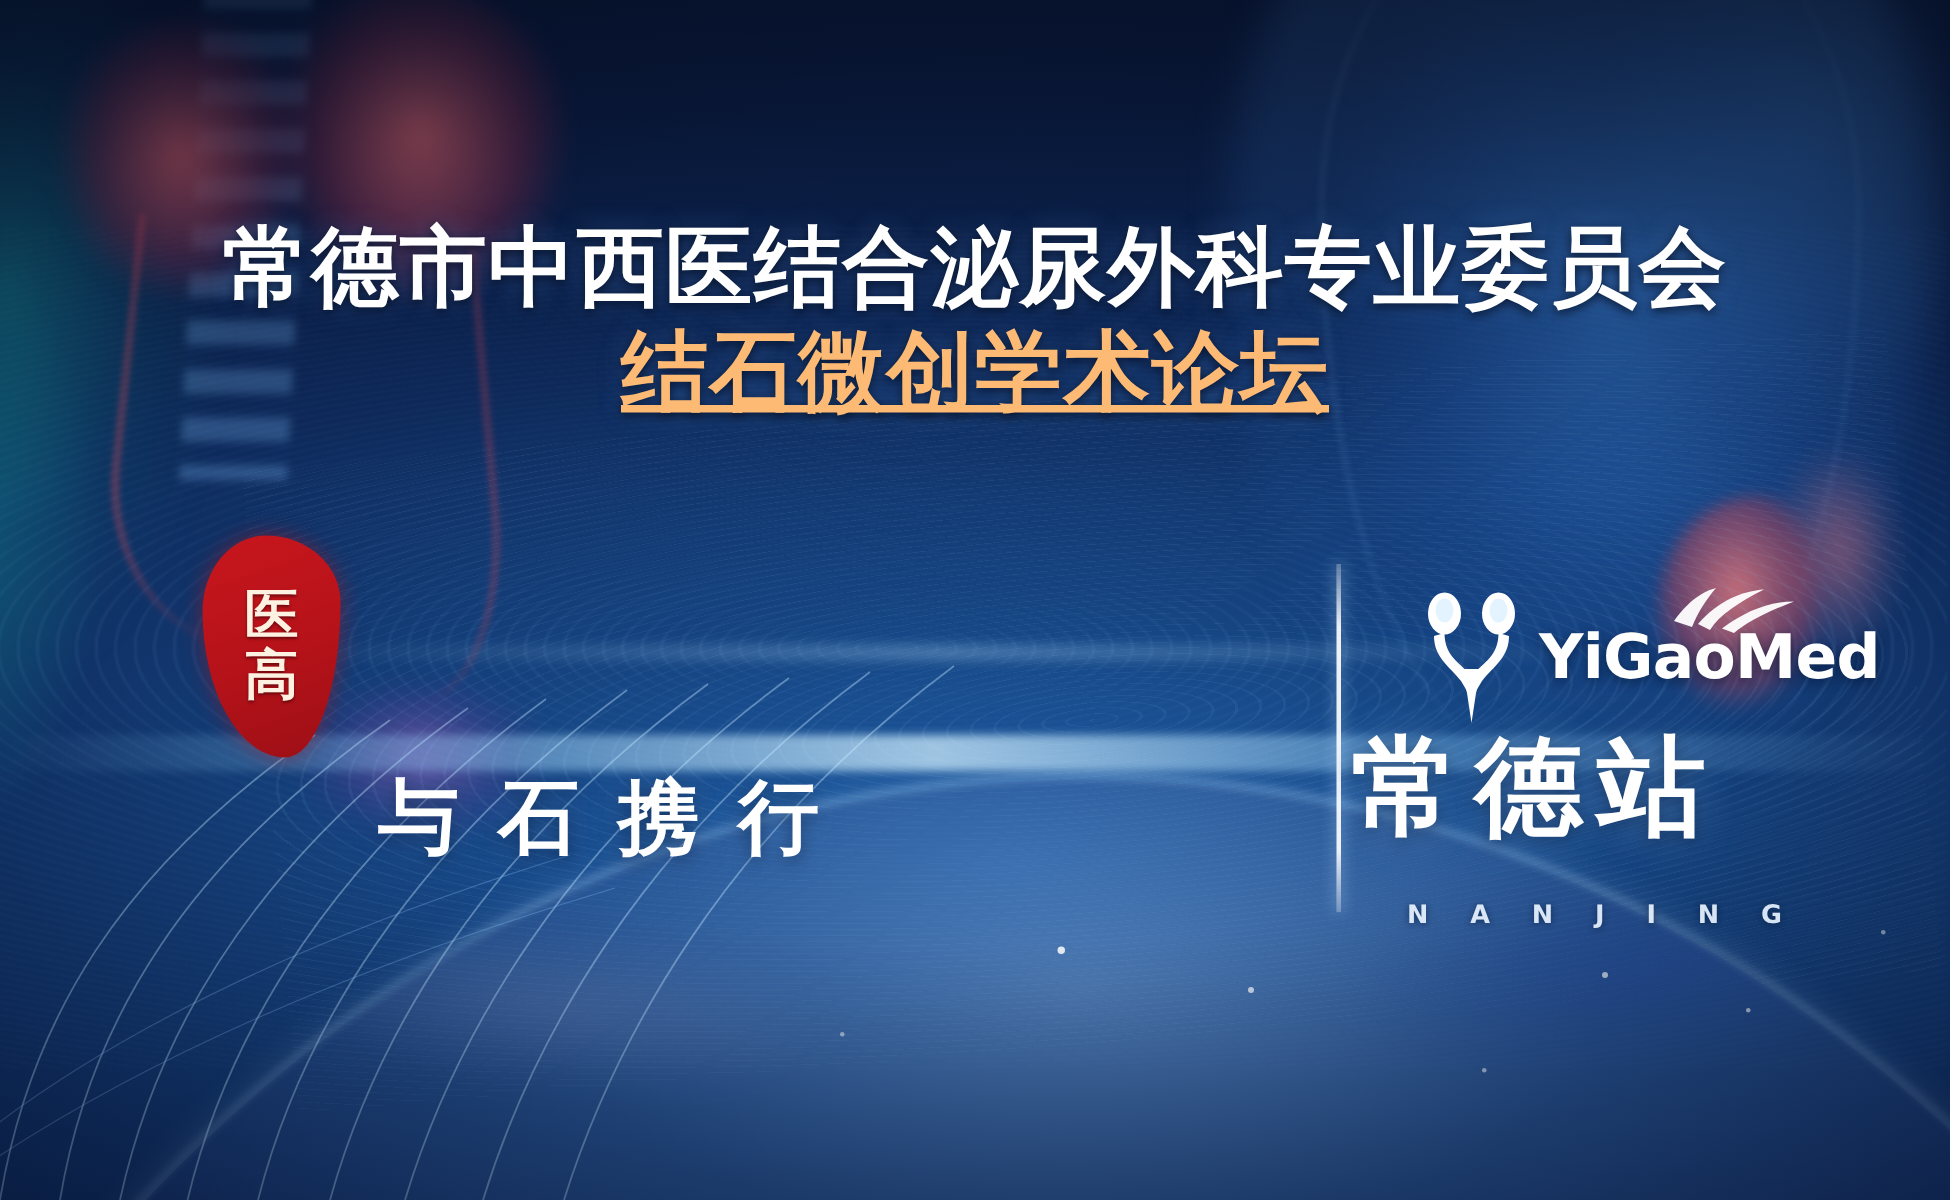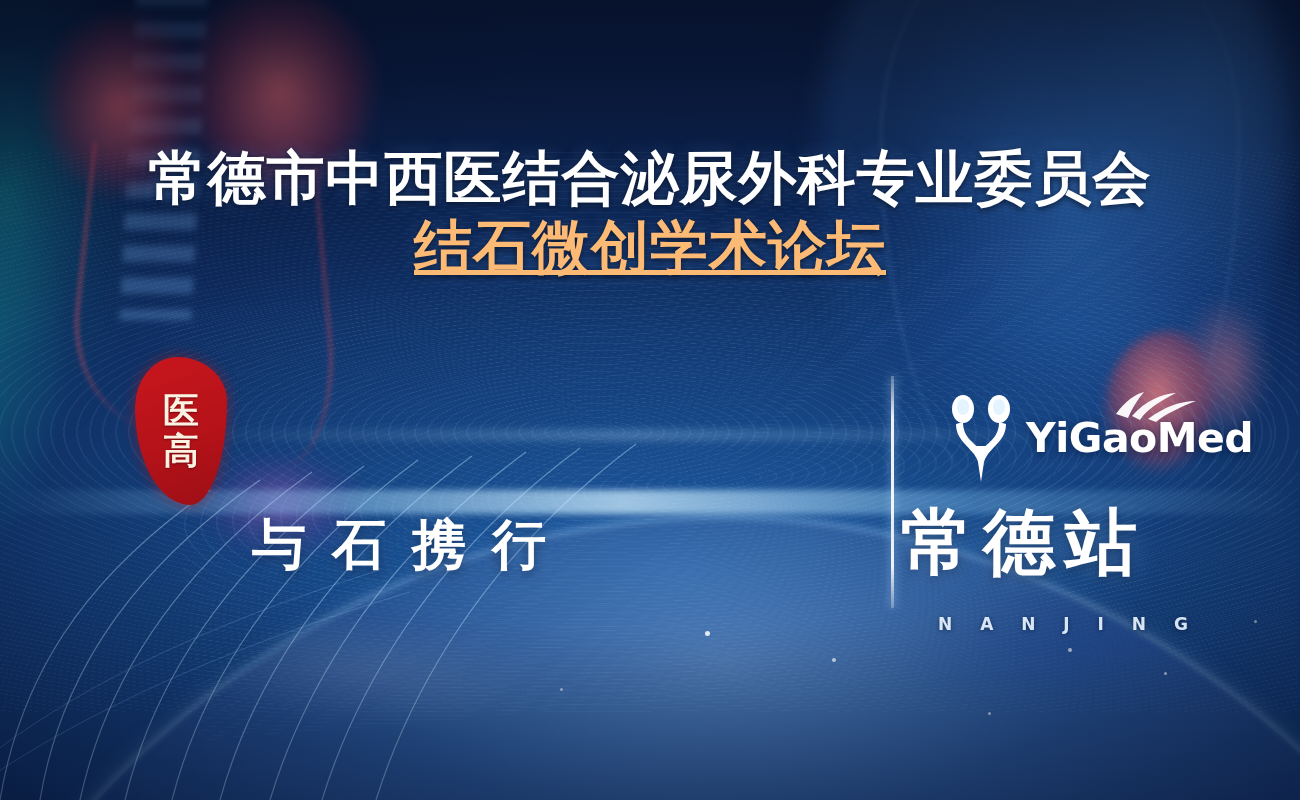--- a/index.html
+++ b/index.html
@@ -306,32 +306,32 @@
     text-shadow:0 2px 8px rgba(4,18,48,.6);
   }
   .logo-swoosh{
     position:absolute; left:88px; top:-28px;
     width:84px; height:32px;
   }
   .logo-swoosh svg{ width:100%; height:100%; display:block; }
 
   
   .station{
-    position:absolute; left:901px; top:506px;
+    position:absolute; left:901px; top:488px;
     font-family:"DejaVu Sans","Liberation Sans",sans-serif;
     font-weight:bold;
     font-size:72px;
     line-height:1;
     color:#ffffff;
     letter-spacing:10px;
     white-space:nowrap;
     text-shadow:0 3px 12px rgba(4,18,48,.5), 0 0 26px rgba(140,200,255,.45);
   }
   .station-sub{
-    position:absolute; left:938px; top:614px;
+    position:absolute; left:938px; top:600px;
     font-family:"DejaVu Sans","Liberation Sans",sans-serif;
     font-weight:bold;
     font-size:17px;
     color:#e8f3ff;
     letter-spacing:11px;
     white-space:nowrap;
     opacity:.92;
     text-shadow:0 1px 5px rgba(4,18,48,.6);
   }
 </style>

